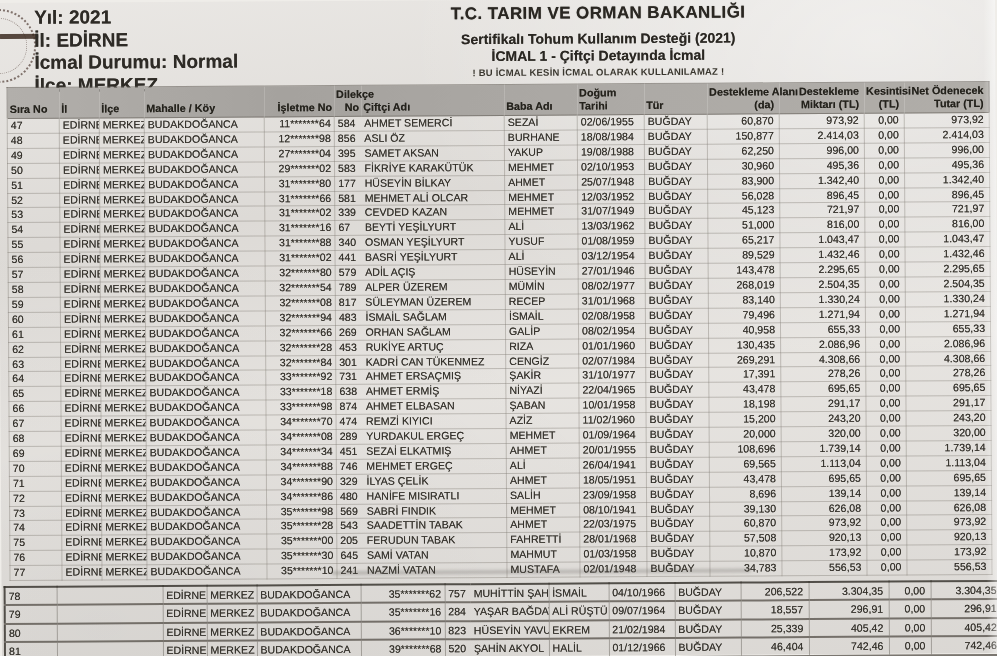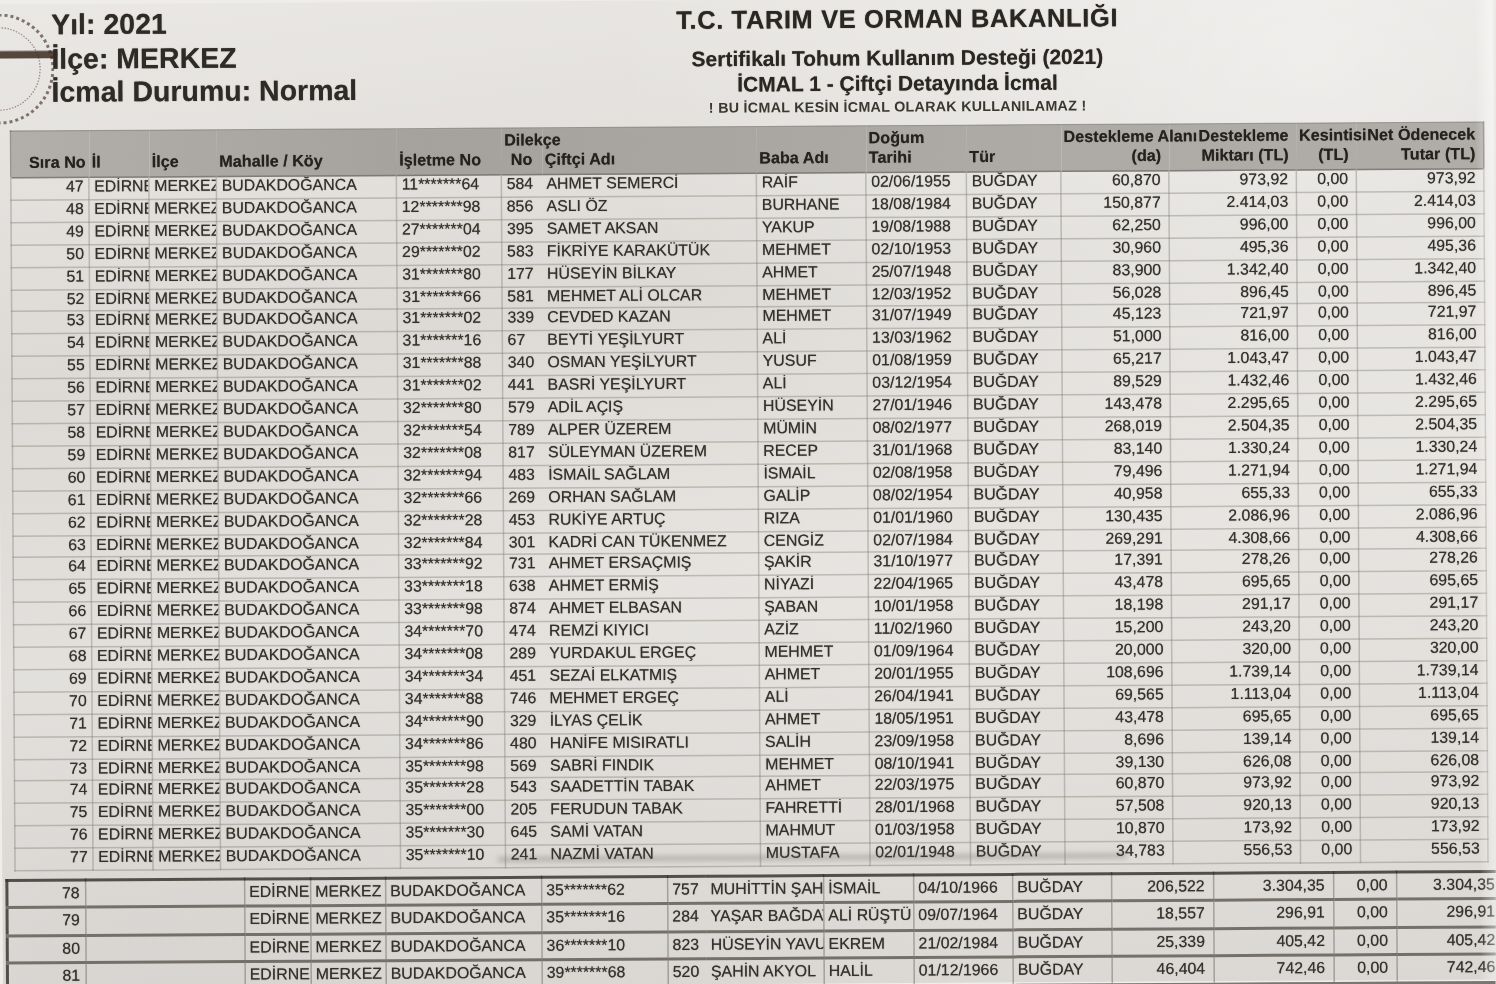--- a/index.html
+++ b/index.html
@@ -56,44 +56,45 @@
     white-space:nowrap;overflow:hidden;padding:0 3px;
     border:1px solid rgba(122,116,108,0.38);
     text-shadow:0 0 0.6px rgba(52,49,43,0.75);
   }
   .main-table tbody td{border-top:none;}
   .main-table{border:1px solid rgba(108,103,96,0.55);}
   .bottom-table td{height:16.2px;line-height:16.4px;
     border-left:1px solid rgba(108,103,96,0.5);border-right:1px solid rgba(108,103,96,0.5);
     border-bottom:2px solid rgba(72,67,60,0.7);border-top:none;}
 
-  .c-sira{text-align:right;}
+  .c-sira{text-align:left;}
   .c-il,.c-ilce,.c-mahalle,.c-isletme_adi,.c-baba_adi,.c-tur,.c-dogum{text-align:left;}
-  .c-isletme_no{text-align:left;}
+  .c-isletme_no{text-align:right;}
   td.c-dilekce_no{padding-right:2px;border-right:none;}
   td.c-isletme_adi{border-left:none;}
-  th.c-dilekce_no{text-align:center;}
+  th.c-dilekce_no{text-align:right;}
   .c-alan,.c-miktar,.c-kesinti,.c-net{text-align:right;padding-right:5px;}
   td.c-spacer{border-left:1px solid rgba(108,103,96,0.5);}
 
   .ghost-line{position:absolute;left:330px;top:570px;width:420px;height:4px;
     background:rgba(95,90,82,0.28);filter:blur(1.6px);border-radius:2px;}
 </style>
 </head>
 <body>
 
 <div class="sheet">
 
   <div class="seal"></div>
   <div class="seal-bar"></div>
 
   <div class="info-block">
     <div>Yıl: 2021</div>
+    <div>İl: EDİRNE</div>
+    <div>İcmal Durumu: Normal</div>
     <div>İlçe: MERKEZ</div>
-    <div>İcmal Durumu: Normal</div>
   </div>
 
   <div class="title-block">
     <div class="title-main">T.C. TARIM VE ORMAN BAKANLIĞI</div>
     <div class="title-sub">Sertifikalı Tohum Kullanım Desteği (2021)</div>
     <div class="title-sub2">İCMAL 1 - Çiftçi Detayında İcmal</div>
     <div class="title-warning">! BU İCMAL KESİN İCMAL OLARAK KULLANILAMAZ !</div>
   </div>
 
   <table class="main-table">
@@ -139,21 +140,21 @@
     </thead>
     <tbody id="main-body">
         <tr>
           <td class="c-sira">47</td>
           <td class="c-il">EDİRNE</td>
           <td class="c-ilce">MERKEZ</td>
           <td class="c-mahalle">BUDAKDOĞANCA</td>
           <td class="c-isletme_no">11*******64</td>
           <td class="c-dilekce_no">584</td>
           <td class="c-isletme_adi">AHMET SEMERCİ</td>
-          <td class="c-baba_adi">RAİF</td>
+          <td class="c-baba_adi">SEZAİ</td>
           <td class="c-dogum">02/06/1955</td>
           <td class="c-tur">BUĞDAY</td>
           <td class="c-alan">60,870</td>
           <td class="c-miktar">973,92</td>
           <td class="c-kesinti">0,00</td>
           <td class="c-net">973,92</td>
         </tr>
         <tr>
           <td class="c-sira">48</td>
           <td class="c-il">EDİRNE</td>

